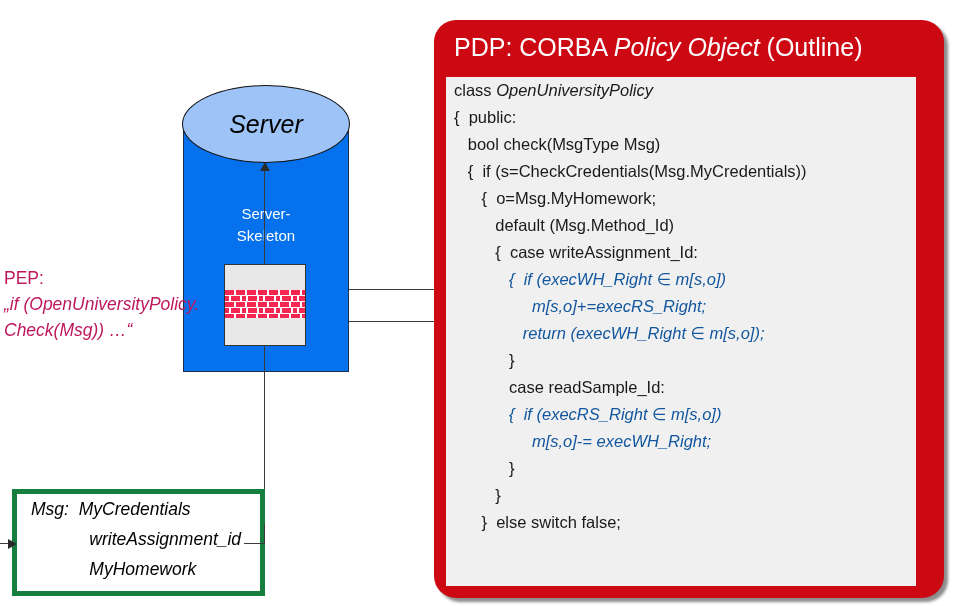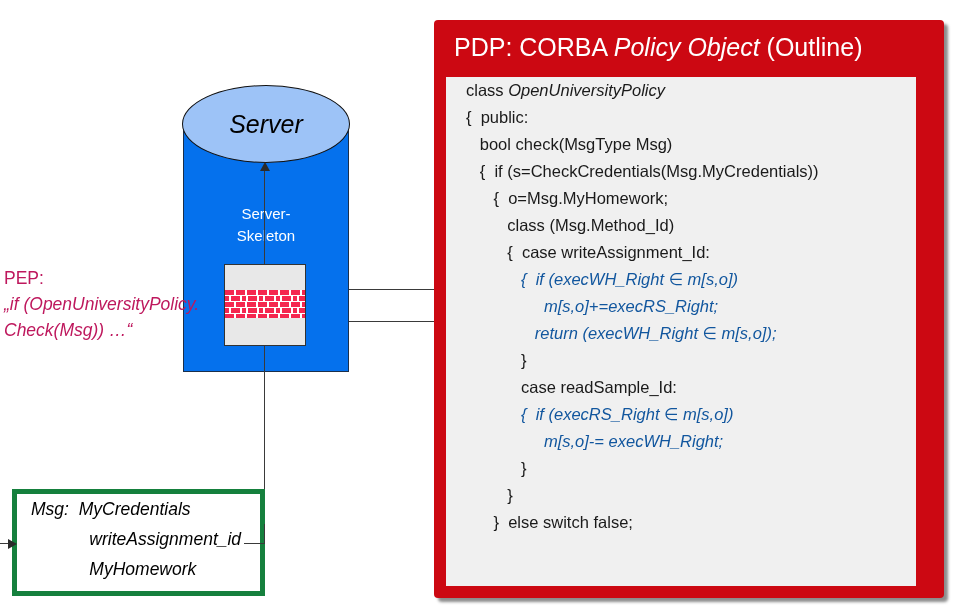--- a/index.html
+++ b/index.html
@@ -10,21 +10,21 @@
   }
   #stage{position:absolute;left:0;top:0;width:953px;height:606px;}
 
   
   .abs{position:absolute;}
 
   
   #pdp-panel{
     left:434px;top:20px;width:510px;height:578px;
     background:#cc0812;
-    border-radius:4px;
+    border-radius:22px;
     box-shadow:4px 4px 3px rgba(0,0,0,.45);
     box-sizing:border-box;
   }
   #pdp-title{
     position:absolute;left:20px;top:12px;right:12px;
     color:#ffffff;font-size:25px;line-height:30px;
     white-space:nowrap;
   }
   #pdp-title .it{font-style:italic;}
   #pdp-code-area{
@@ -33,21 +33,21 @@
     background:#f0f0f0;
     box-sizing:border-box;
     overflow:hidden;
   }
   .code-line{
     font-size:16.5px;
     line-height:27px;
     color:#1a1a1a;
     white-space:pre;
     margin:0;
-    padding:0 0 0 20px;
+    padding:0 0 0 8px;
     font-family:"Liberation Sans","DejaVu Sans",sans-serif;
   }
   .code-line.blue{color:#11569e;font-style:italic;}
   .code-line .it{font-style:italic;}
 
   
   #server-body{
     left:183px;top:122px;width:166px;height:250px;
     background:#0571ed;
     border:1px solid #1b2f4a;
@@ -144,21 +144,21 @@
   <div class="abs" id="pdp-panel">
     <div id="pdp-title">
       <span>PDP: CORBA </span><span class="it">Policy Object</span><span> (Outline)</span>
     </div>
     <div id="pdp-code-area">
         <div class="code-line"><span>class </span><span class="it">OpenUniversityPolicy</span></div>
         <div class="code-line"><span>{  public:</span></div>
         <div class="code-line"><span>   bool check(MsgType Msg)</span></div>
         <div class="code-line"><span>   {  if (s=CheckCredentials(Msg.MyCredentials))</span></div>
         <div class="code-line"><span>      {  o=Msg.MyHomework;</span></div>
-        <div class="code-line"><span>         class (Msg.Method_Id)</span></div>
+        <div class="code-line"><span>         default (Msg.Method_Id)</span></div>
         <div class="code-line"><span>         {  case writeAssignment_Id:</span></div>
         <div class="code-line blue"><span>            {  if (execWH_Right ∈ m[s,o])</span></div>
         <div class="code-line blue"><span>                 m[s,o]+=execRS_Right;</span></div>
         <div class="code-line blue"><span>               return (execWH_Right ∈ m[s,o]);</span></div>
         <div class="code-line"><span>            }</span></div>
         <div class="code-line"><span>            case readSample_Id:</span></div>
         <div class="code-line blue"><span>            {  if (execRS_Right ∈ m[s,o])</span></div>
         <div class="code-line blue"><span>                 m[s,o]-= execWH_Right;</span></div>
         <div class="code-line"><span>            }</span></div>
         <div class="code-line"><span>         }</span></div>

